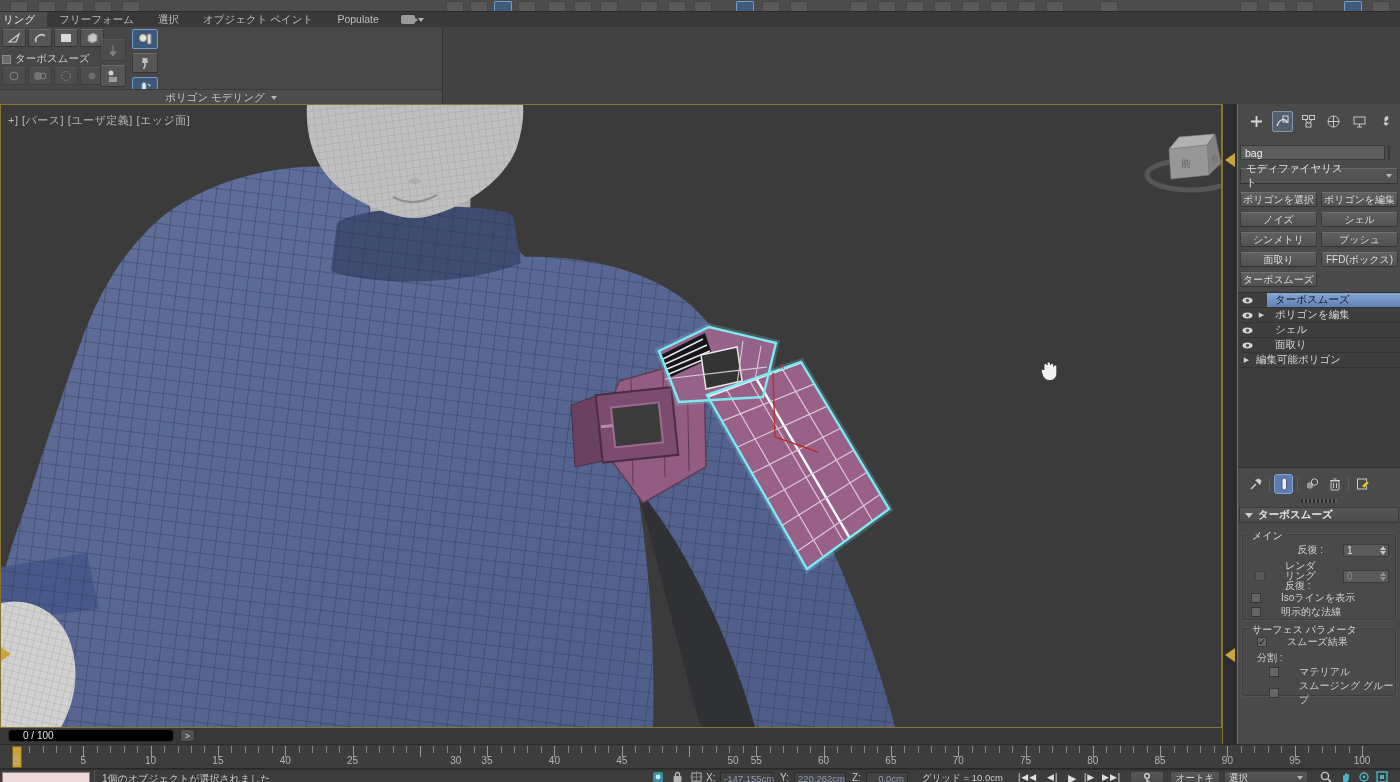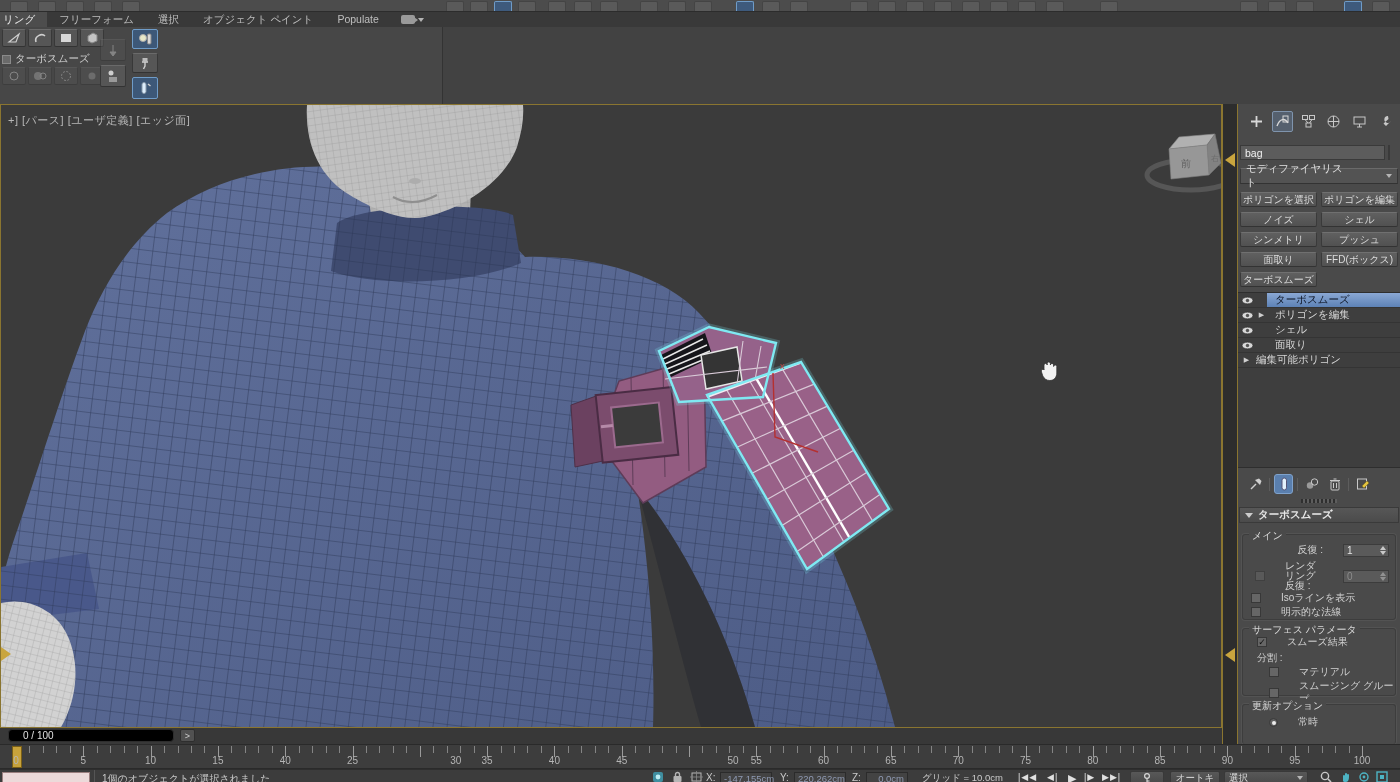--- a/index.html
+++ b/index.html
@@ -283,20 +283,23 @@
             <rect x="4.5" y="2" width="5" height="4" fill="#bbb"></rect>
           </svg>
         </div>
       <div class="rico blue" style="left:132px;top:50px;width:26px;height:22px">
         <svg width="14" height="14">
             <rect x="4" y="1.5" width="4" height="11" rx="2" fill="#ddeefc" stroke="#89a"></rect>
             <path d="M10 3 l2.5 2" stroke="#cfcfcf" stroke-width="1.4"></path>
           </svg>
         </div>
 
+      <div id="panel-caption">
+        <span>ポリゴン モデリング</span><span class="caret-dn"></span>
+      </div>
     </div>
   </div>
 
   <div id="viewport">
     <svg id="vp-scene" width="1220" height="622" viewBox="0 0 1220 622">
       <defs>
         <pattern id="pm" width="14" height="14" patternUnits="userSpaceOnUse" patternTransform="rotate(7)">
           <path d="M0 0H14M0 0V14" stroke="#2c3756" stroke-width="1.1" fill="none"></path>
         </pattern>
         <pattern id="ph" width="7" height="7" patternUnits="userSpaceOnUse" patternTransform="rotate(-8)">
@@ -612,27 +615,20 @@
       <div class="prow" style="top:36px;left:26px">
         <span class="cb"></span>
         <span>マテリアル</span>
       </div>
       <div class="prow" style="top:50px;left:26px">
         <span class="cb"></span>
         <span>スムージング グループ</span>
       </div>
     </div>
 
-    <div class="grp" style="top:600px;height:40px;border-bottom:none">
-      <span class="gtitle">更新オプション</span>
-      <div class="prow" style="top:10px;left:26px">
-        <span class="rad on"></span>
-        <span>常時</span>
-      </div>
-    </div>
   </div>
 
   <div id="tslider-row">
     <div id="tslider-field">0 / 100</div>
     <div id="tslider-next">&gt;</div>
   </div>
 
   <div id="ruler">
     <div class="ticks"></div>
     <div class="ticks5"></div>

